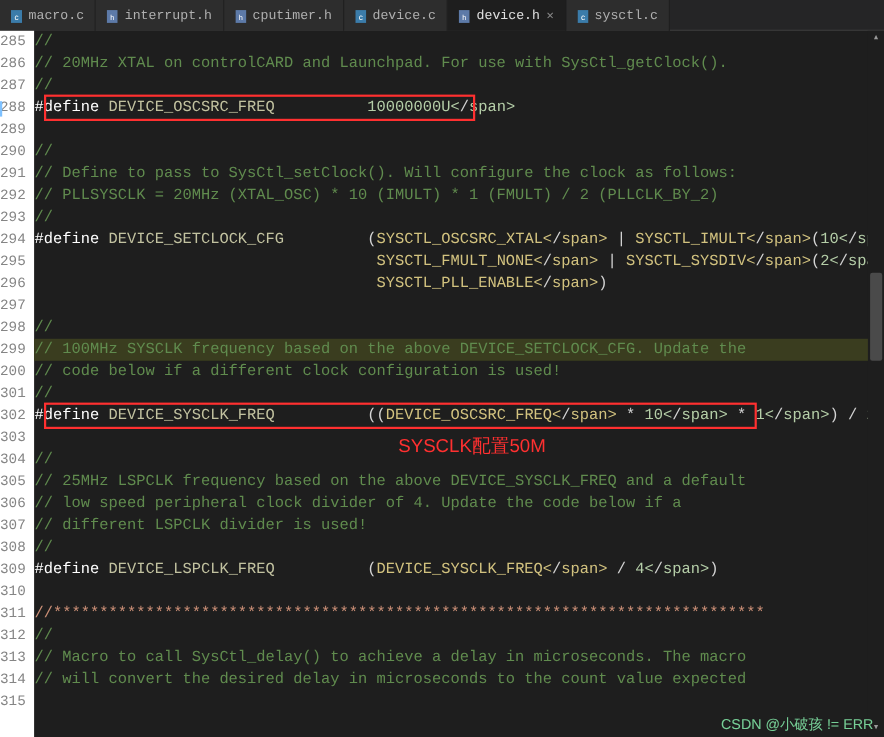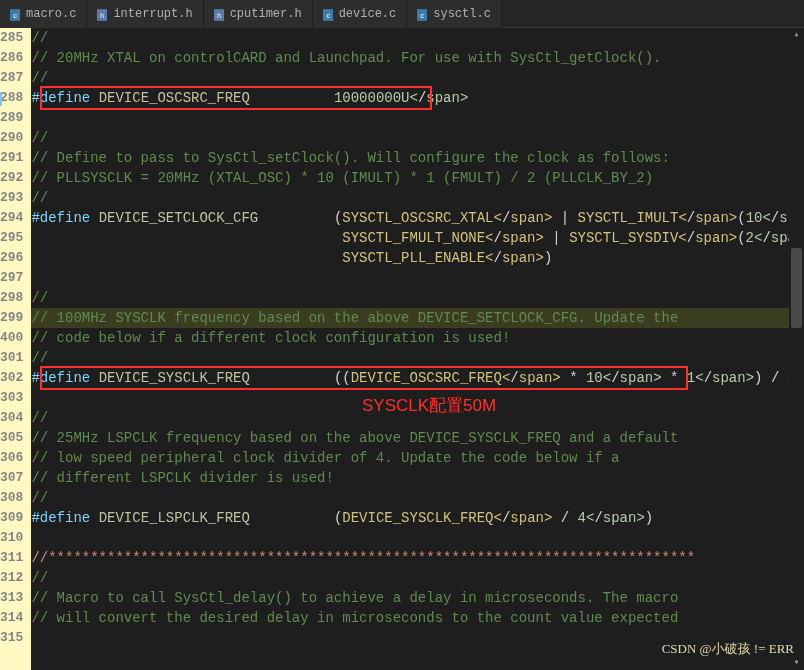--- a/index.html
+++ b/index.html
@@ -3,36 +3,36 @@
 <meta charset="utf-8">
 <style>
 * { margin:0; padding:0; box-sizing:border-box; }
 body { font-family:Consolas,'Courier New',monospace; font-size:14px; background:#1e1e1e; color:#d4d4d4; width:804px; height:670px; overflow:hidden; position:relative; }
 .tabbar { display:flex; background:#252526; height:28px; border-bottom:1px solid #3c3c3c; }
 .tab { display:flex; align-items:center; padding:0 10px; height:28px; background:#2d2d2d; border-right:1px solid #1e1e1e; font-size:12px; color:#b0b0b0; white-space:nowrap; cursor:pointer; }
 .tab.active { background:#1e1e1e; color:#e0e0e0; }
 .tab-icon { width:10px; height:10px; margin-right:6px; display:inline-block; }
 .tab-close { margin-left:6px; color:#888; font-size:11px; }
 .editor { position:relative; display:flex; height:calc(100% - 28px); }
-.gutter { width:42px; background:#fef9c3; text-align:right; padding-right:8px; color:#858585; font-size:13px; line-height:20px; user-select:none;font-weight:bold; }
+.gutter { width:42px; background:#ffffff; text-align:right; padding-right:8px; color:#858585; font-size:13px; line-height:20px; user-select:none; }
 .gutter .ln { height:20px; }
 .code { flex:1; position:relative; font-size:14px; line-height:20px; white-space:pre; }
 .line { height:20px; }
 .c-comment { color:#608b4e; }
 .c-macro { color:#c2c2a0; }
 .c-macroref { color:#d2c27f; }
 .c-number { color:#b5cea8; }
 .c-op { color:#d4d4d4; }
-.c-kw2 { color:#7dd3fc; }
+.c-kw2 { color:#ffffff; }
 .c-ast { color:#ce9178; }
 .hl-line { background:#3a3d1f; }
 .redbox { position:absolute; border:2px solid #ff3030; pointer-events:none; }
 .anno { position:absolute; color:#ff3030; font-family:Arial,sans-serif; font-size:17px; pointer-events:none; }
 .cursor-ind { position:absolute; left:0; width:2px; height:14px; background:#7ec1ff; }
-.watermark { position:absolute; bottom:12px; right:10px; color:#fef9c3; font-family:Liberation Serif, serif; font-size:13px; opacity:.85; }
+.watermark { position:absolute; bottom:2px; right:10px; color:#86efac; font-family:Liberation Sans, sans-serif; font-size:13px; opacity:.85; }
 .scrollbar-v { position:absolute; top:28px; right:0; width:15px; bottom:0; background:#1e1e1e; }
 .scrollbar-v::before { content:''; position:absolute; left:2px; right:2px; top:220px; height:80px; background:#4a4a4a; border-radius:2px; }
 .arrow { position:absolute; left:0; right:0; height:14px; color:#999; text-align:center; font-size:10px; }
 .icon-c { width:10px; height:12px; }
 .icon-h { width:10px; height:12px; }
 </style>
 </head>
 <body>
 
 <div class="tabbar">
@@ -57,20 +57,28 @@
         </svg></span>
     <span>cputimer.h</span>
   </div>
   <div class="tab">
     <span class="tab-icon"><svg class="icon-c" viewBox="0 0 12 14">
           <rect width="12" height="14" fill="#3b7caa"></rect>
           <text x="6" y="11" text-anchor="middle" fill="#fff" font-size="9" font-family="Arial">c</text>
         </svg></span>
     <span>device.c</span>
   </div>
+  <div class="tab active">
+    <span class="tab-icon"><svg class="icon-h" viewBox="0 0 12 14">
+          <rect width="12" height="14" fill="#5d7aa8"></rect>
+          <text x="6" y="11" text-anchor="middle" fill="#fff" font-size="8" font-family="Arial">h</text>
+        </svg></span>
+    <span>device.h</span>
+    <span class="tab-close">✕</span>
+  </div>
   <div class="tab">
     <span class="tab-icon"><svg class="icon-c" viewBox="0 0 12 14">
           <rect width="12" height="14" fill="#3b7caa"></rect>
           <text x="6" y="11" text-anchor="middle" fill="#fff" font-size="9" font-family="Arial">c</text>
         </svg></span>
     <span>sysctl.c</span>
   </div>
 </div>
 
 <div class="editor">
@@ -84,21 +92,21 @@
       <div class="ln">290</div>
       <div class="ln">291</div>
       <div class="ln">292</div>
       <div class="ln">293</div>
       <div class="ln">294</div>
       <div class="ln">295</div>
       <div class="ln">296</div>
       <div class="ln">297</div>
       <div class="ln">298</div>
       <div class="ln">299</div>
-      <div class="ln">400</div>
+      <div class="ln">200</div>
       <div class="ln">301</div>
       <div class="ln">302</div>
       <div class="ln">303</div>
       <div class="ln">304</div>
       <div class="ln">305</div>
       <div class="ln">306</div>
       <div class="ln">307</div>
       <div class="ln">308</div>
       <div class="ln">309</div>
       <div class="ln">310</div>

